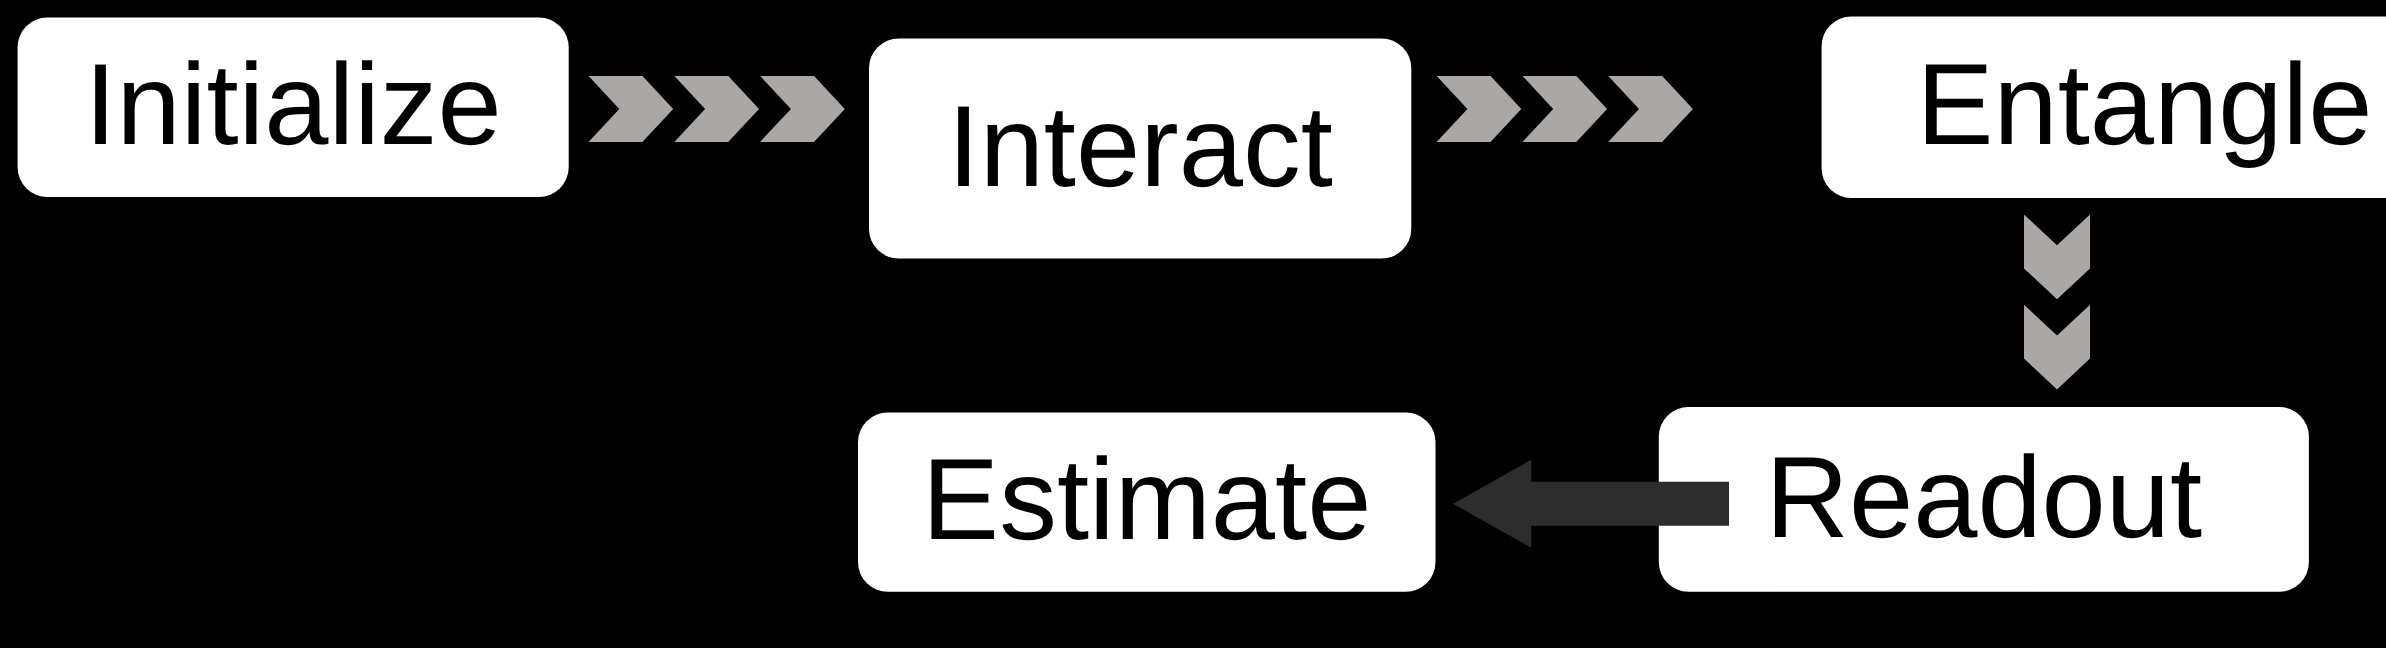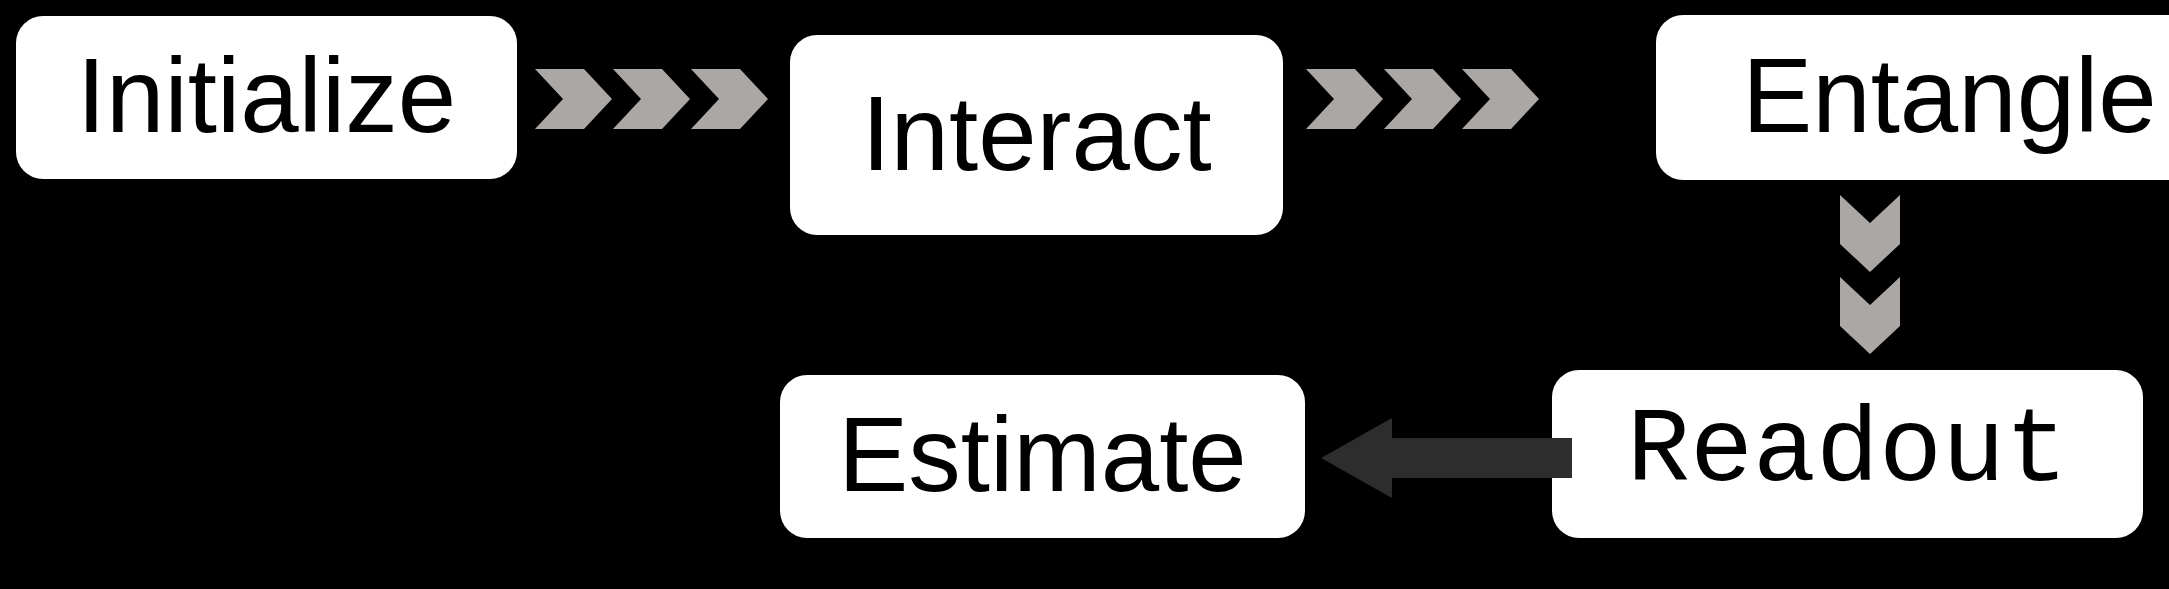--- a/index.html
+++ b/index.html
@@ -50,21 +50,21 @@
   </div>
 
   <div class="node" style="left:1656px; top:15px; width:587px; height:165px;">
     <span class="node-label">Entangle</span>
   </div>
 
   <div class="node" style="left:780px; top:375px; width:525px; height:163px;">
     <span class="node-label">Estimate</span>
   </div>
 
-  <div class="node" style="left:1552px; top:370px; width:591px; height:168px;font-family:Liberation Mono, monospace;">
+  <div class="node" style="left:1508px; top:370px; width:591px; height:168px;">
     <span class="node-label">Readout</span>
   </div>
 
   <svg class="connector" style="left:535px; top:69px;" width="240" height="60" viewBox="0 0 240 60" xmlns="http://www.w3.org/2000/svg">
     <g fill="#aaa7a5">
       <polygon points="0,0 49,0 77,30 49,60 0,60 28,30"></polygon>
       <polygon points="78,0 127,0 155,30 127,60 78,60 106,30"></polygon>
       <polygon points="156,0 205,0 233,30 205,60 156,60 184,30"></polygon>
     </g>
   </svg>

